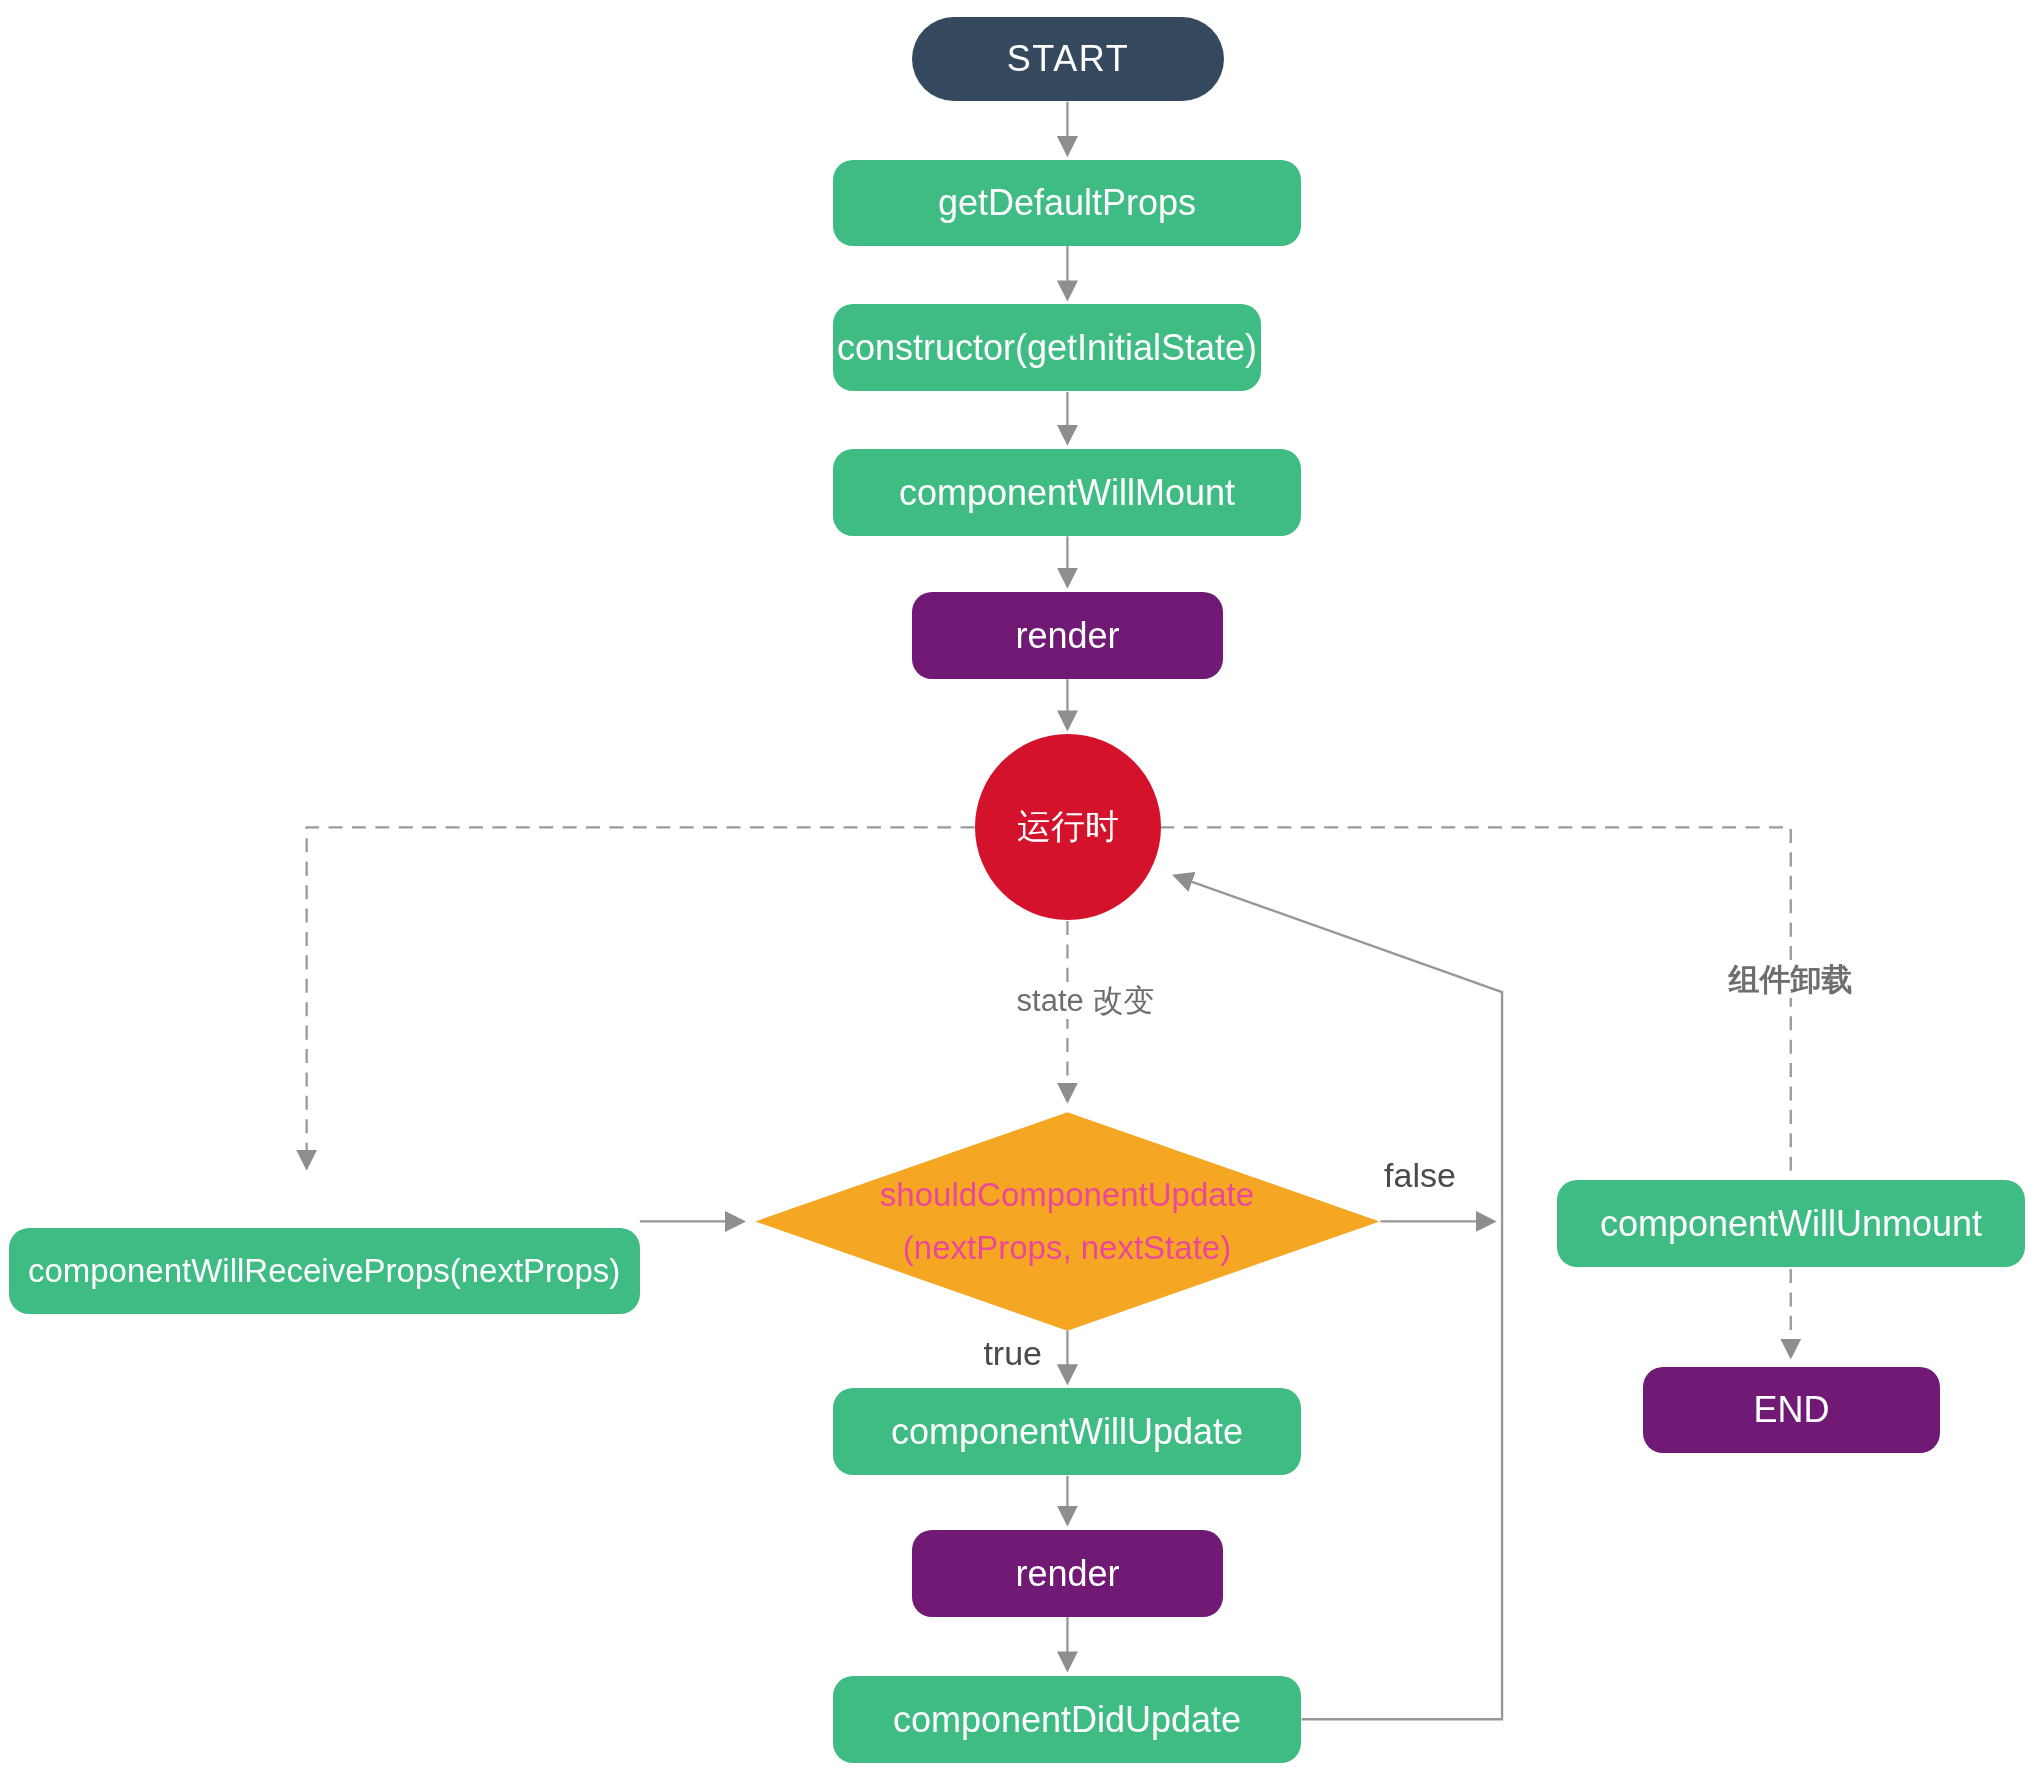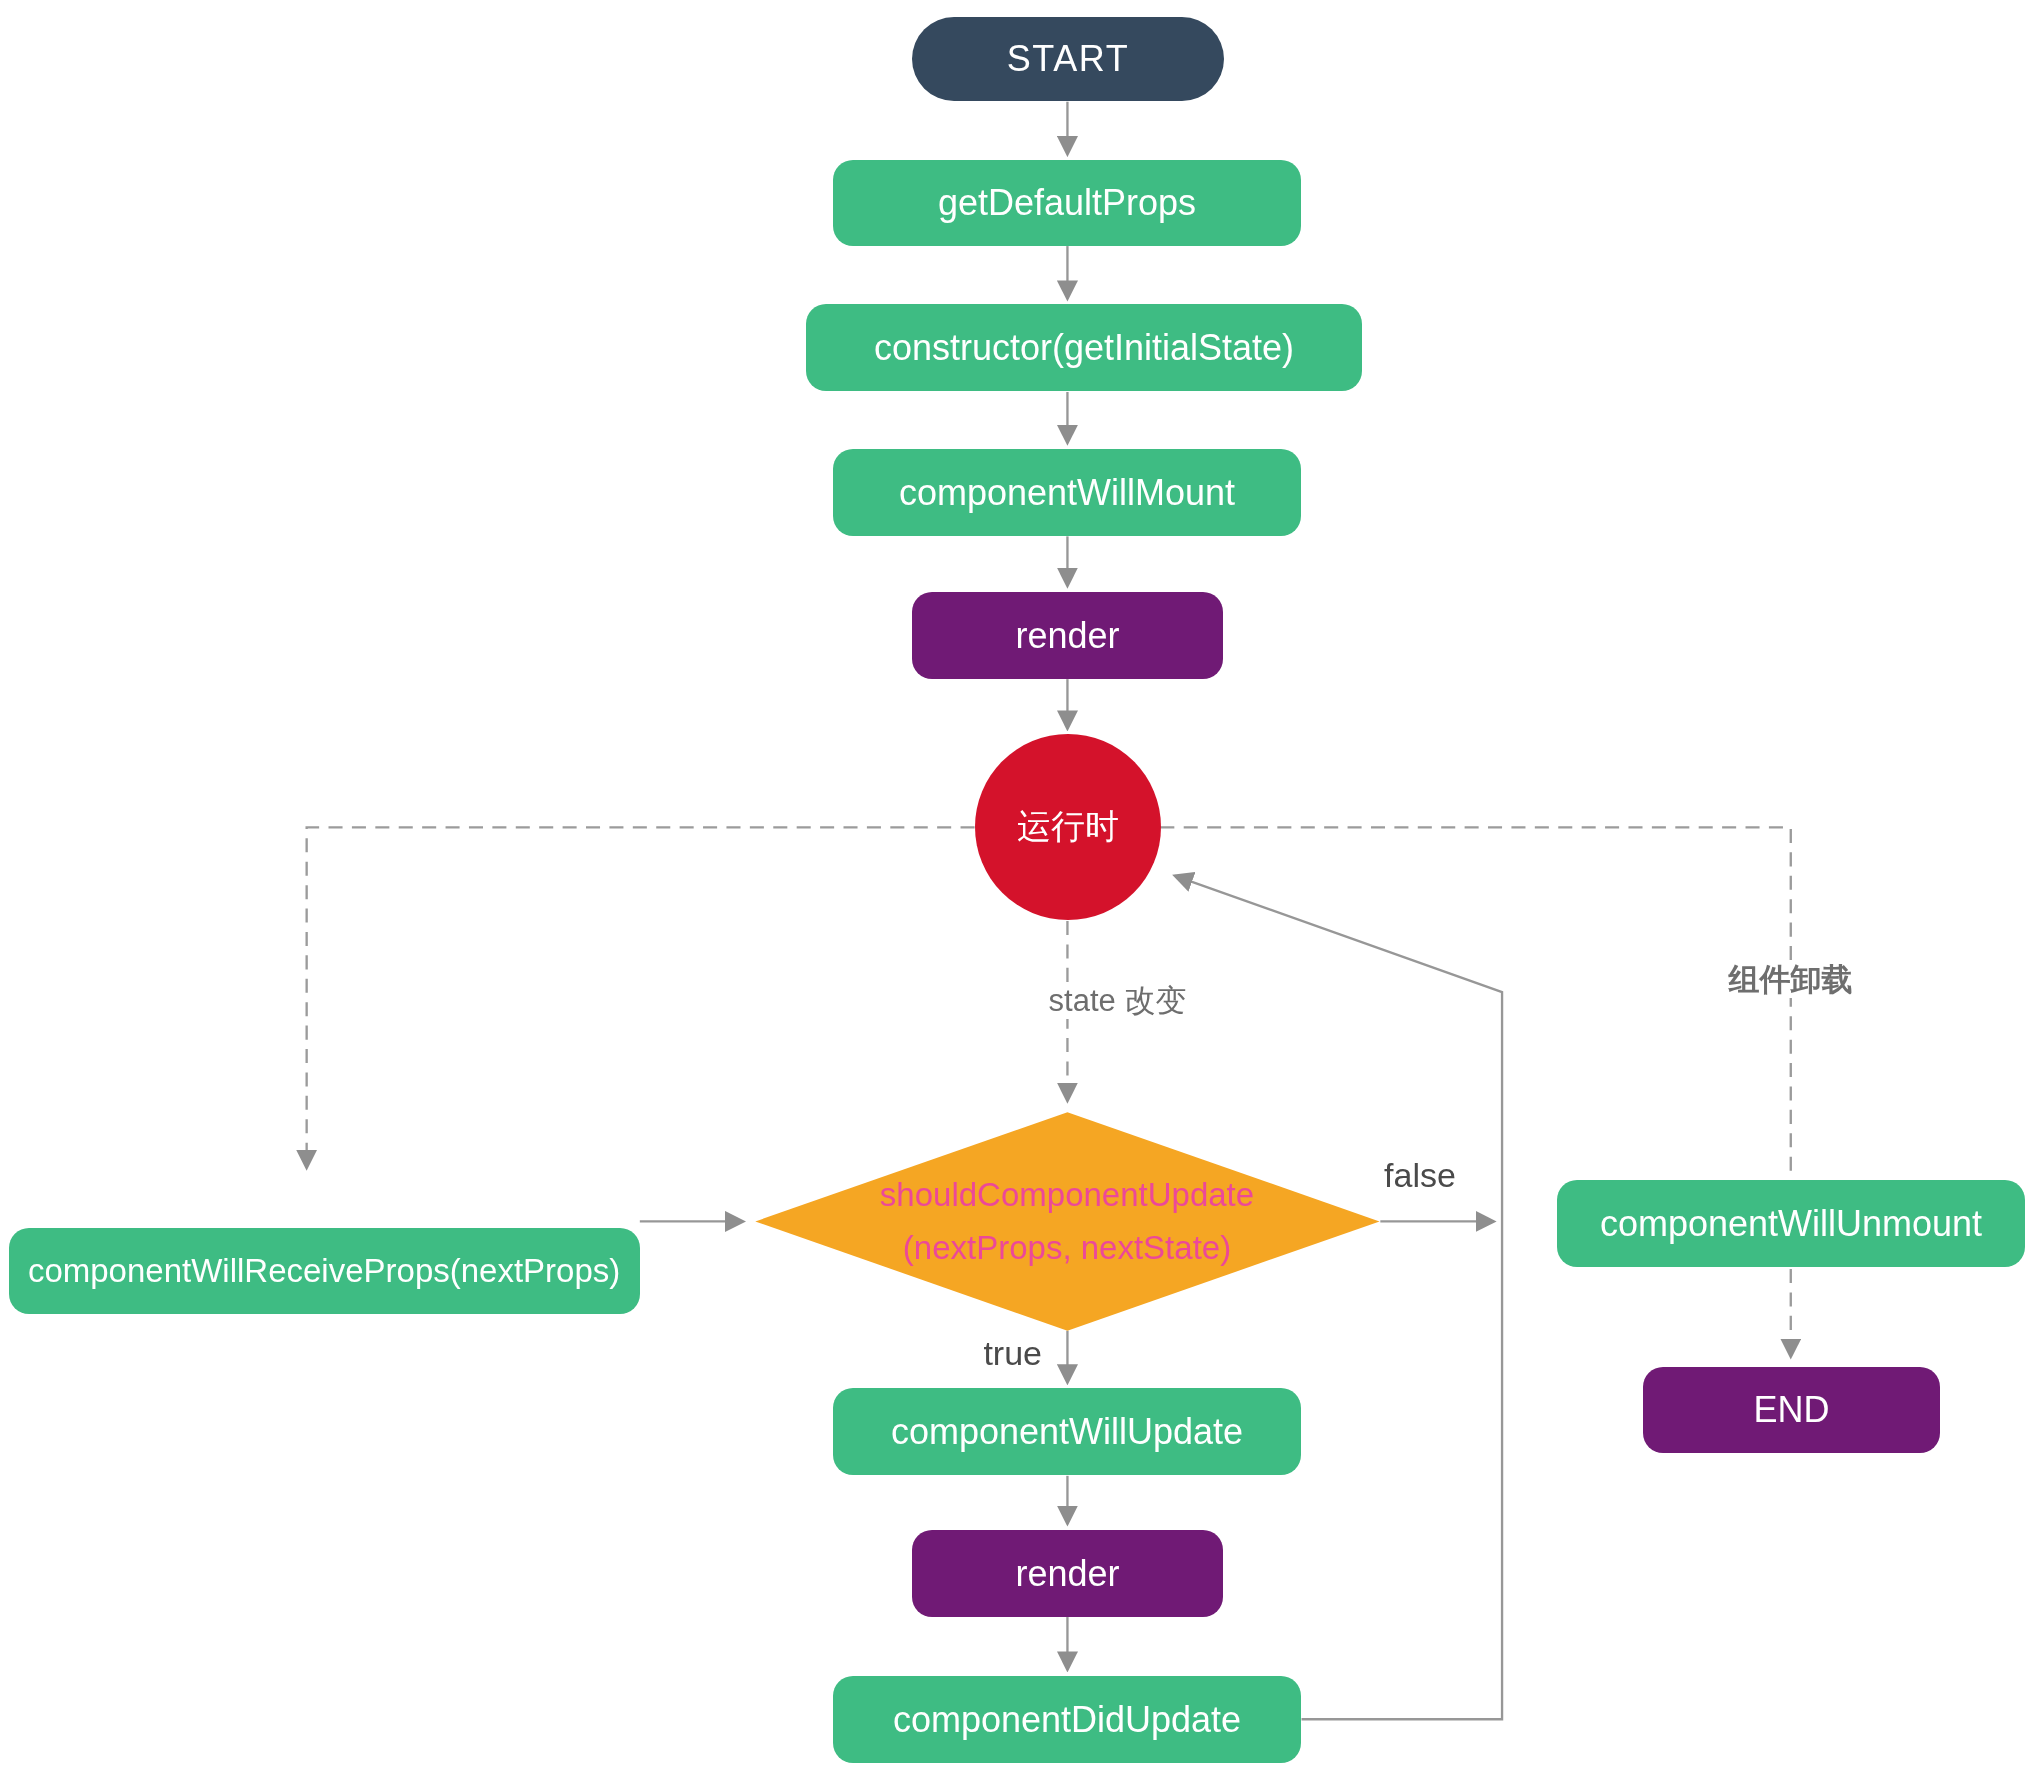--- a/index.html
+++ b/index.html
@@ -89,21 +89,21 @@
       <line x1="2295" y1="1626" x2="2295" y2="1738" marker-end="url(#arrow)"></line>
     </g>
 
     <polygon points="968,1565 1368,1425 1768,1565 1368,1705" fill="#F5A623"></polygon>
   </svg>
 
   <div class="node slate" style="left:912px; top:17px; width:312px; height:84px;">START</div>
 
   <div class="node green" style="left:833px; top:160px; width:468px; height:86px;">getDefaultProps</div>
 
-  <div class="node green" style="left:806px; top:304px; width:556px; height:87px;">constructor(getInitialState)</div>
+  <div class="node green" style="left:833px; top:304px; width:428px; height:87px;">constructor(getInitialState)</div>
 
   <div class="node green" style="left:833px; top:449px; width:468px; height:87px;">componentWillMount</div>
 
   <div class="node red" style="left:912px; top:592px; width:311px; height:87px;">render</div>
 
   <div class="node circle" style="left:975px; top:734px; width:186px; height:186px;">运行时</div>
 
   <div class="node green small-text" style="left:8.6px; top:1180px; width:631px; height:86px;margin-top:48px;">componentWillReceiveProps(nextProps)</div>
 
   <div class="diamond-label" style="left:794px; top:1153px; width:546px; height:137px;">
@@ -115,21 +115,21 @@
 
   <div class="node red" style="left:912px; top:1530px; width:311px; height:87px;">render</div>
 
   <div class="node green" style="left:833px; top:1676px; width:468px; height:87px;">componentDidUpdate</div>
 
   <div class="node green" style="left:1557px; top:1180px; width:468px; height:87px;">componentWillUnmount</div>
 
   <div class="node red" style="left:1643px; top:1367px; width:297px; height:86px;">END</div>
 
 
-  <div class="edge-label" style="left:1020px; top:982px; width:195px;">state 改变</div>
+  <div class="edge-label" style="left:988px; top:982px; width:195px;">state 改变</div>
 
   <div class="edge-label" style="left:1697px; top:961px; width:187px;font-weight:bold;">组件卸载</div>
 
   <div class="edge-label dark right-align" style="left:917px; top:1335px; width:125px;">true</div>
 
   <div class="edge-label dark" style="left:1342px; top:1157px; width:156px;">false</div>
 
 </div>
 
 

